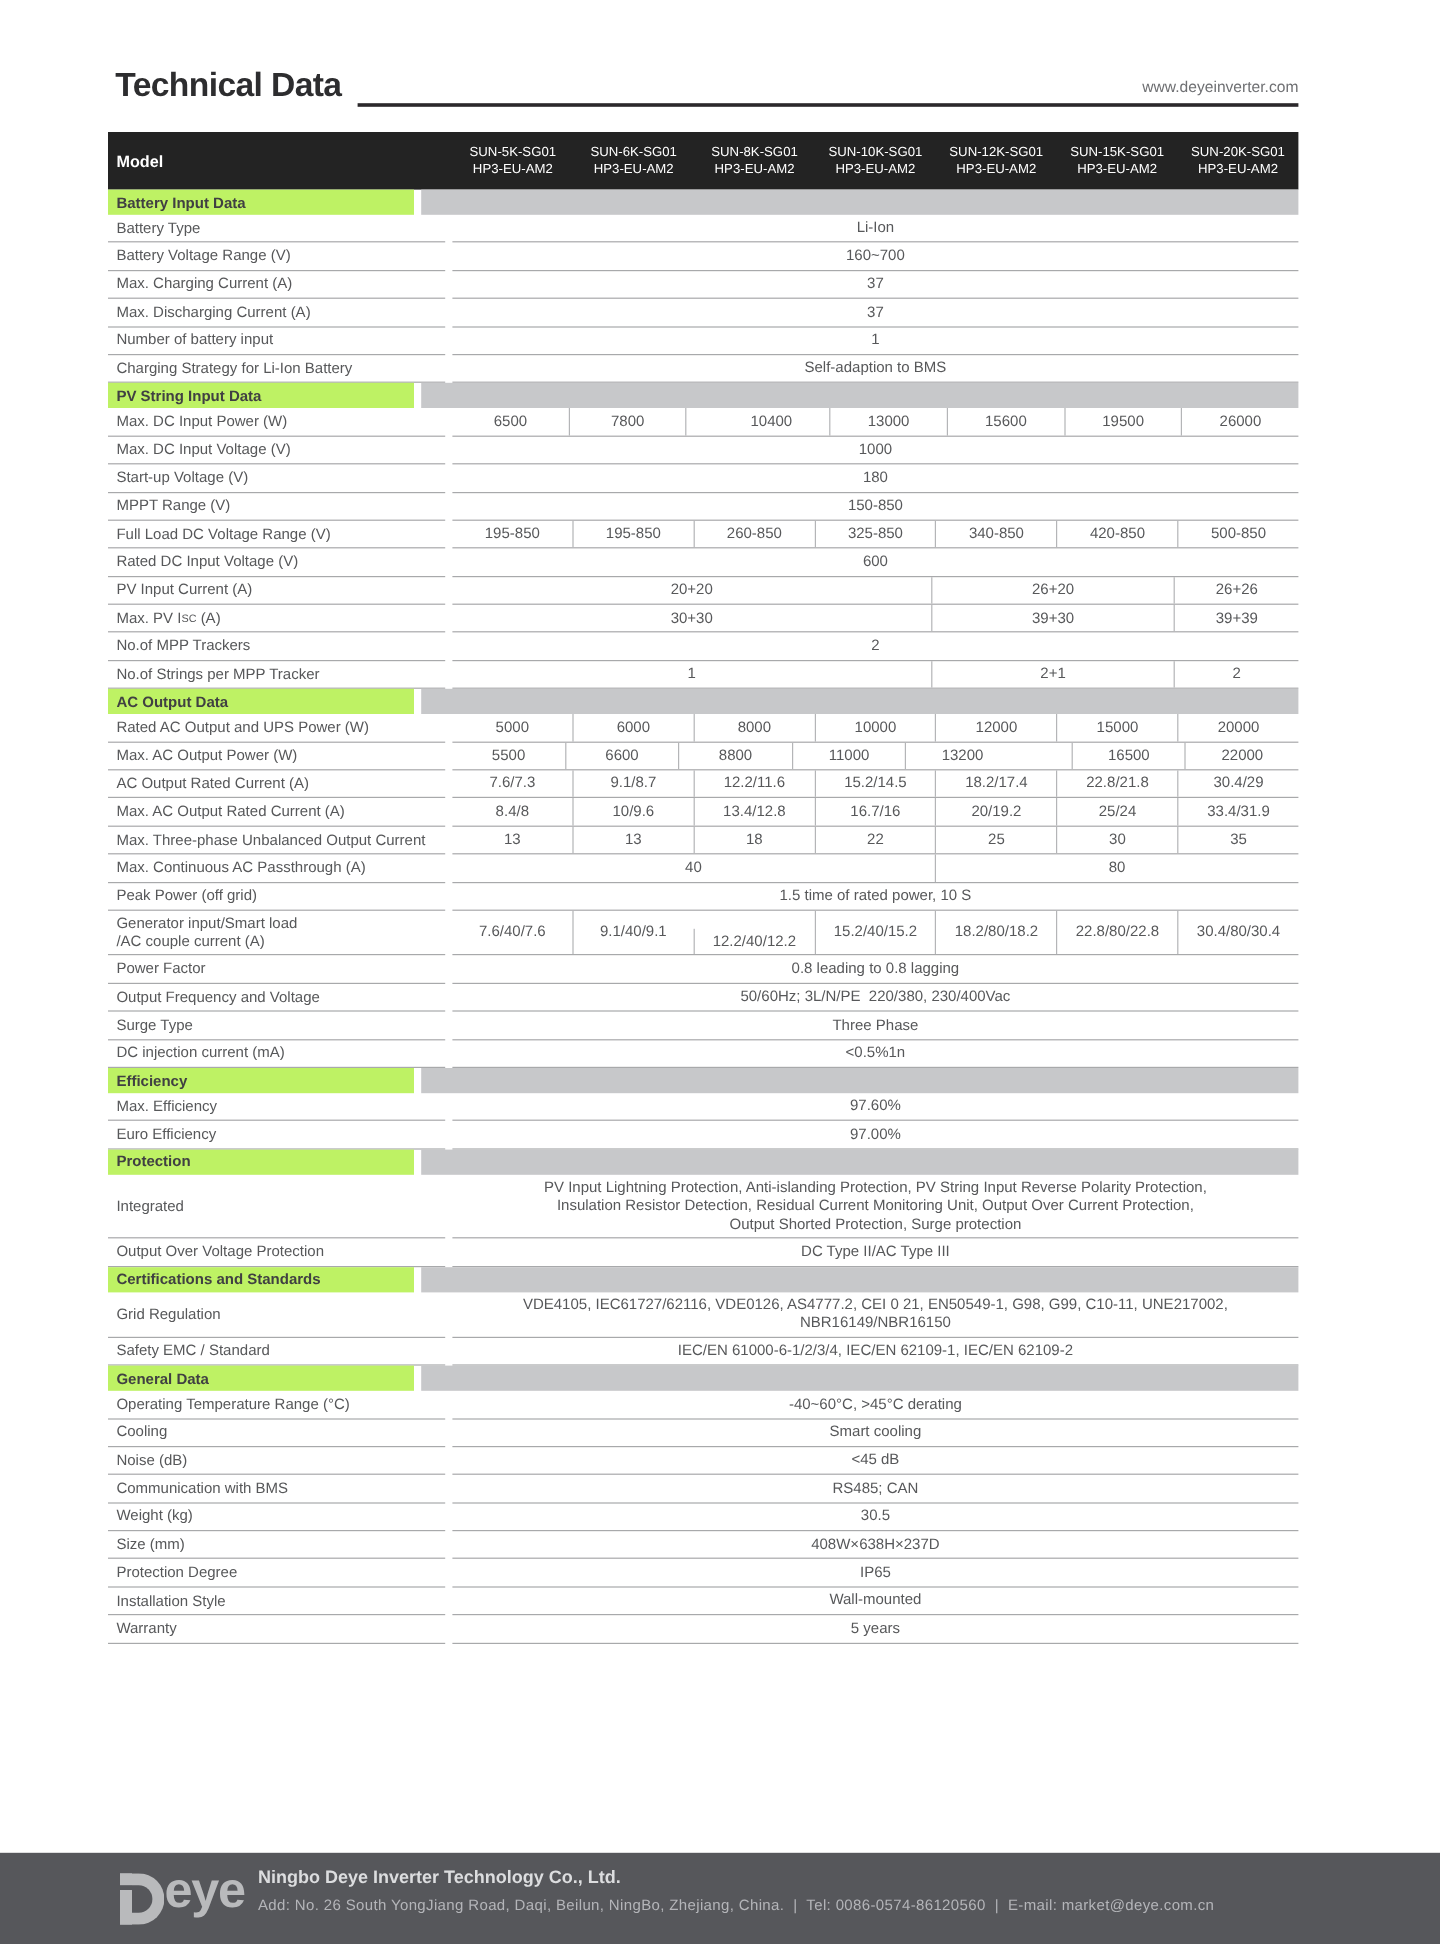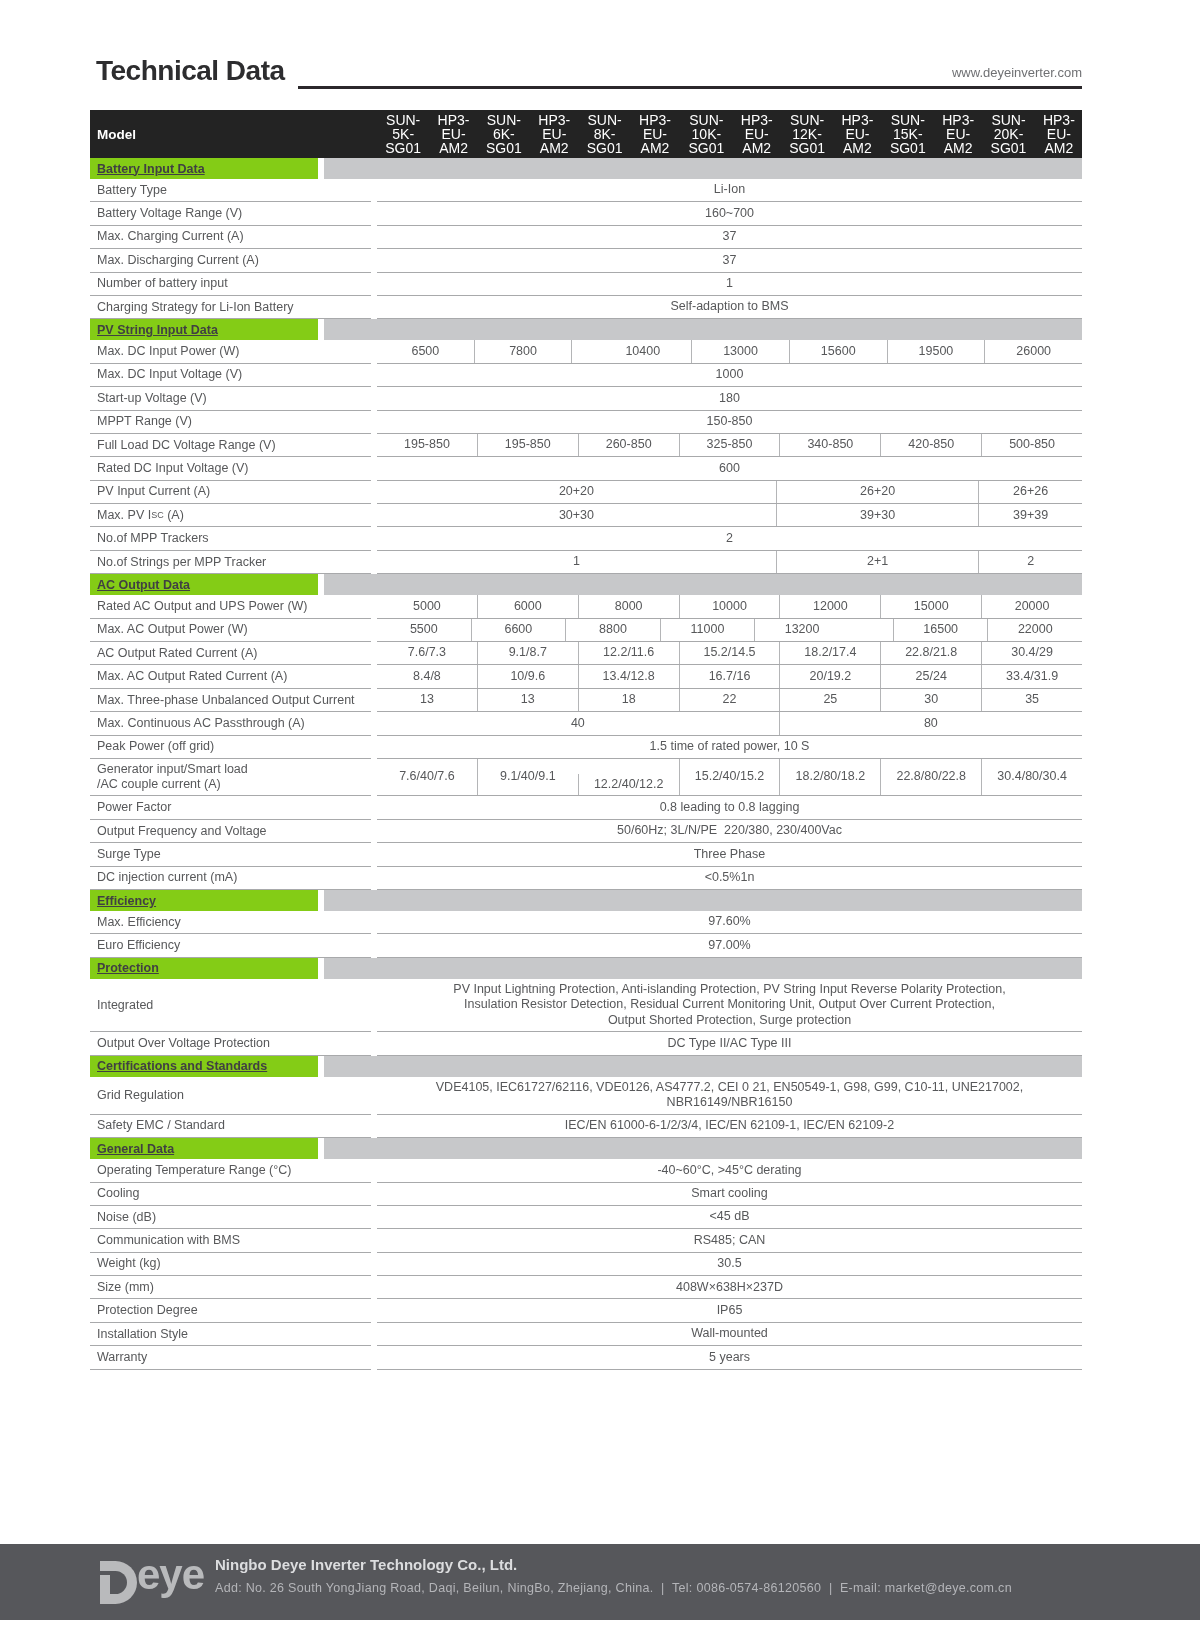--- a/index.html
+++ b/index.html
@@ -13,26 +13,26 @@
   .hdr-rule  { position:absolute; left:298px; top:86px; width:784px; height:3px; background:#2b282b; }
   .hdr-site  { position:absolute; right:118px; top:65px; font-size:13px; color:#6f7073; }
 
   
   .spec-table { position:absolute; left:90px; top:110px; width:992px; }
 
   .model-bar { display:flex; background:#232323; height:48px; }
   .model-label { width:287px; display:flex; align-items:center; padding-left:7px;
                  color:#fff; font-size:13.5px; font-weight:bold; }
   .model-cols { flex:1; display:flex; }
-  .mcell { flex:1 1 0%; display:flex; flex-direction:row; justify-content:center;
-           align-items:center; color:#fff; font-size:14px; line-height:14px; text-align:center; }
+  .mcell { flex:1 1 0%; display:flex; flex-direction:column; justify-content:center;
+           align-items:center; color:#fff; font-size:11px; line-height:14px; text-align:center; }
 
   .section-row { display:flex; height:21px; margin:0; }
-  .section-label { width:228px; margin-right:6px; background:#84cc16; display:flex; align-items:center;
-                   padding-left:7px; font-size:12.5px; font-weight:bold; color:#404042;text-decoration:underline; }
+  .section-label { width:255px; margin-right:6px; background:#bef264; display:flex; align-items:center;
+                   padding-left:7px; font-size:12.5px; font-weight:bold; color:#404042; }
   .section-data { flex:1; background:#c7c8ca; }
 
   .spec-row { display:flex; min-height:23.4px; }
   .row-label { width:281px; margin-right:6px; border-bottom:1px solid #a8a9ab; display:flex;
                align-items:center; padding-left:7px; font-size:12.5px; color:#57585a;
                white-space:pre-wrap; line-height:15px; }
   .row-label sub { font-size:9px; line-height:8px; }
   .row-data { flex:1; display:flex; border-bottom:1px solid #a8a9ab; }
   .cell { display:flex; align-items:center; justify-content:center; text-align:center;
           font-size:12.5px; color:#57585a; white-space:pre-wrap; line-height:15.5px; padding:3px 2px; }

